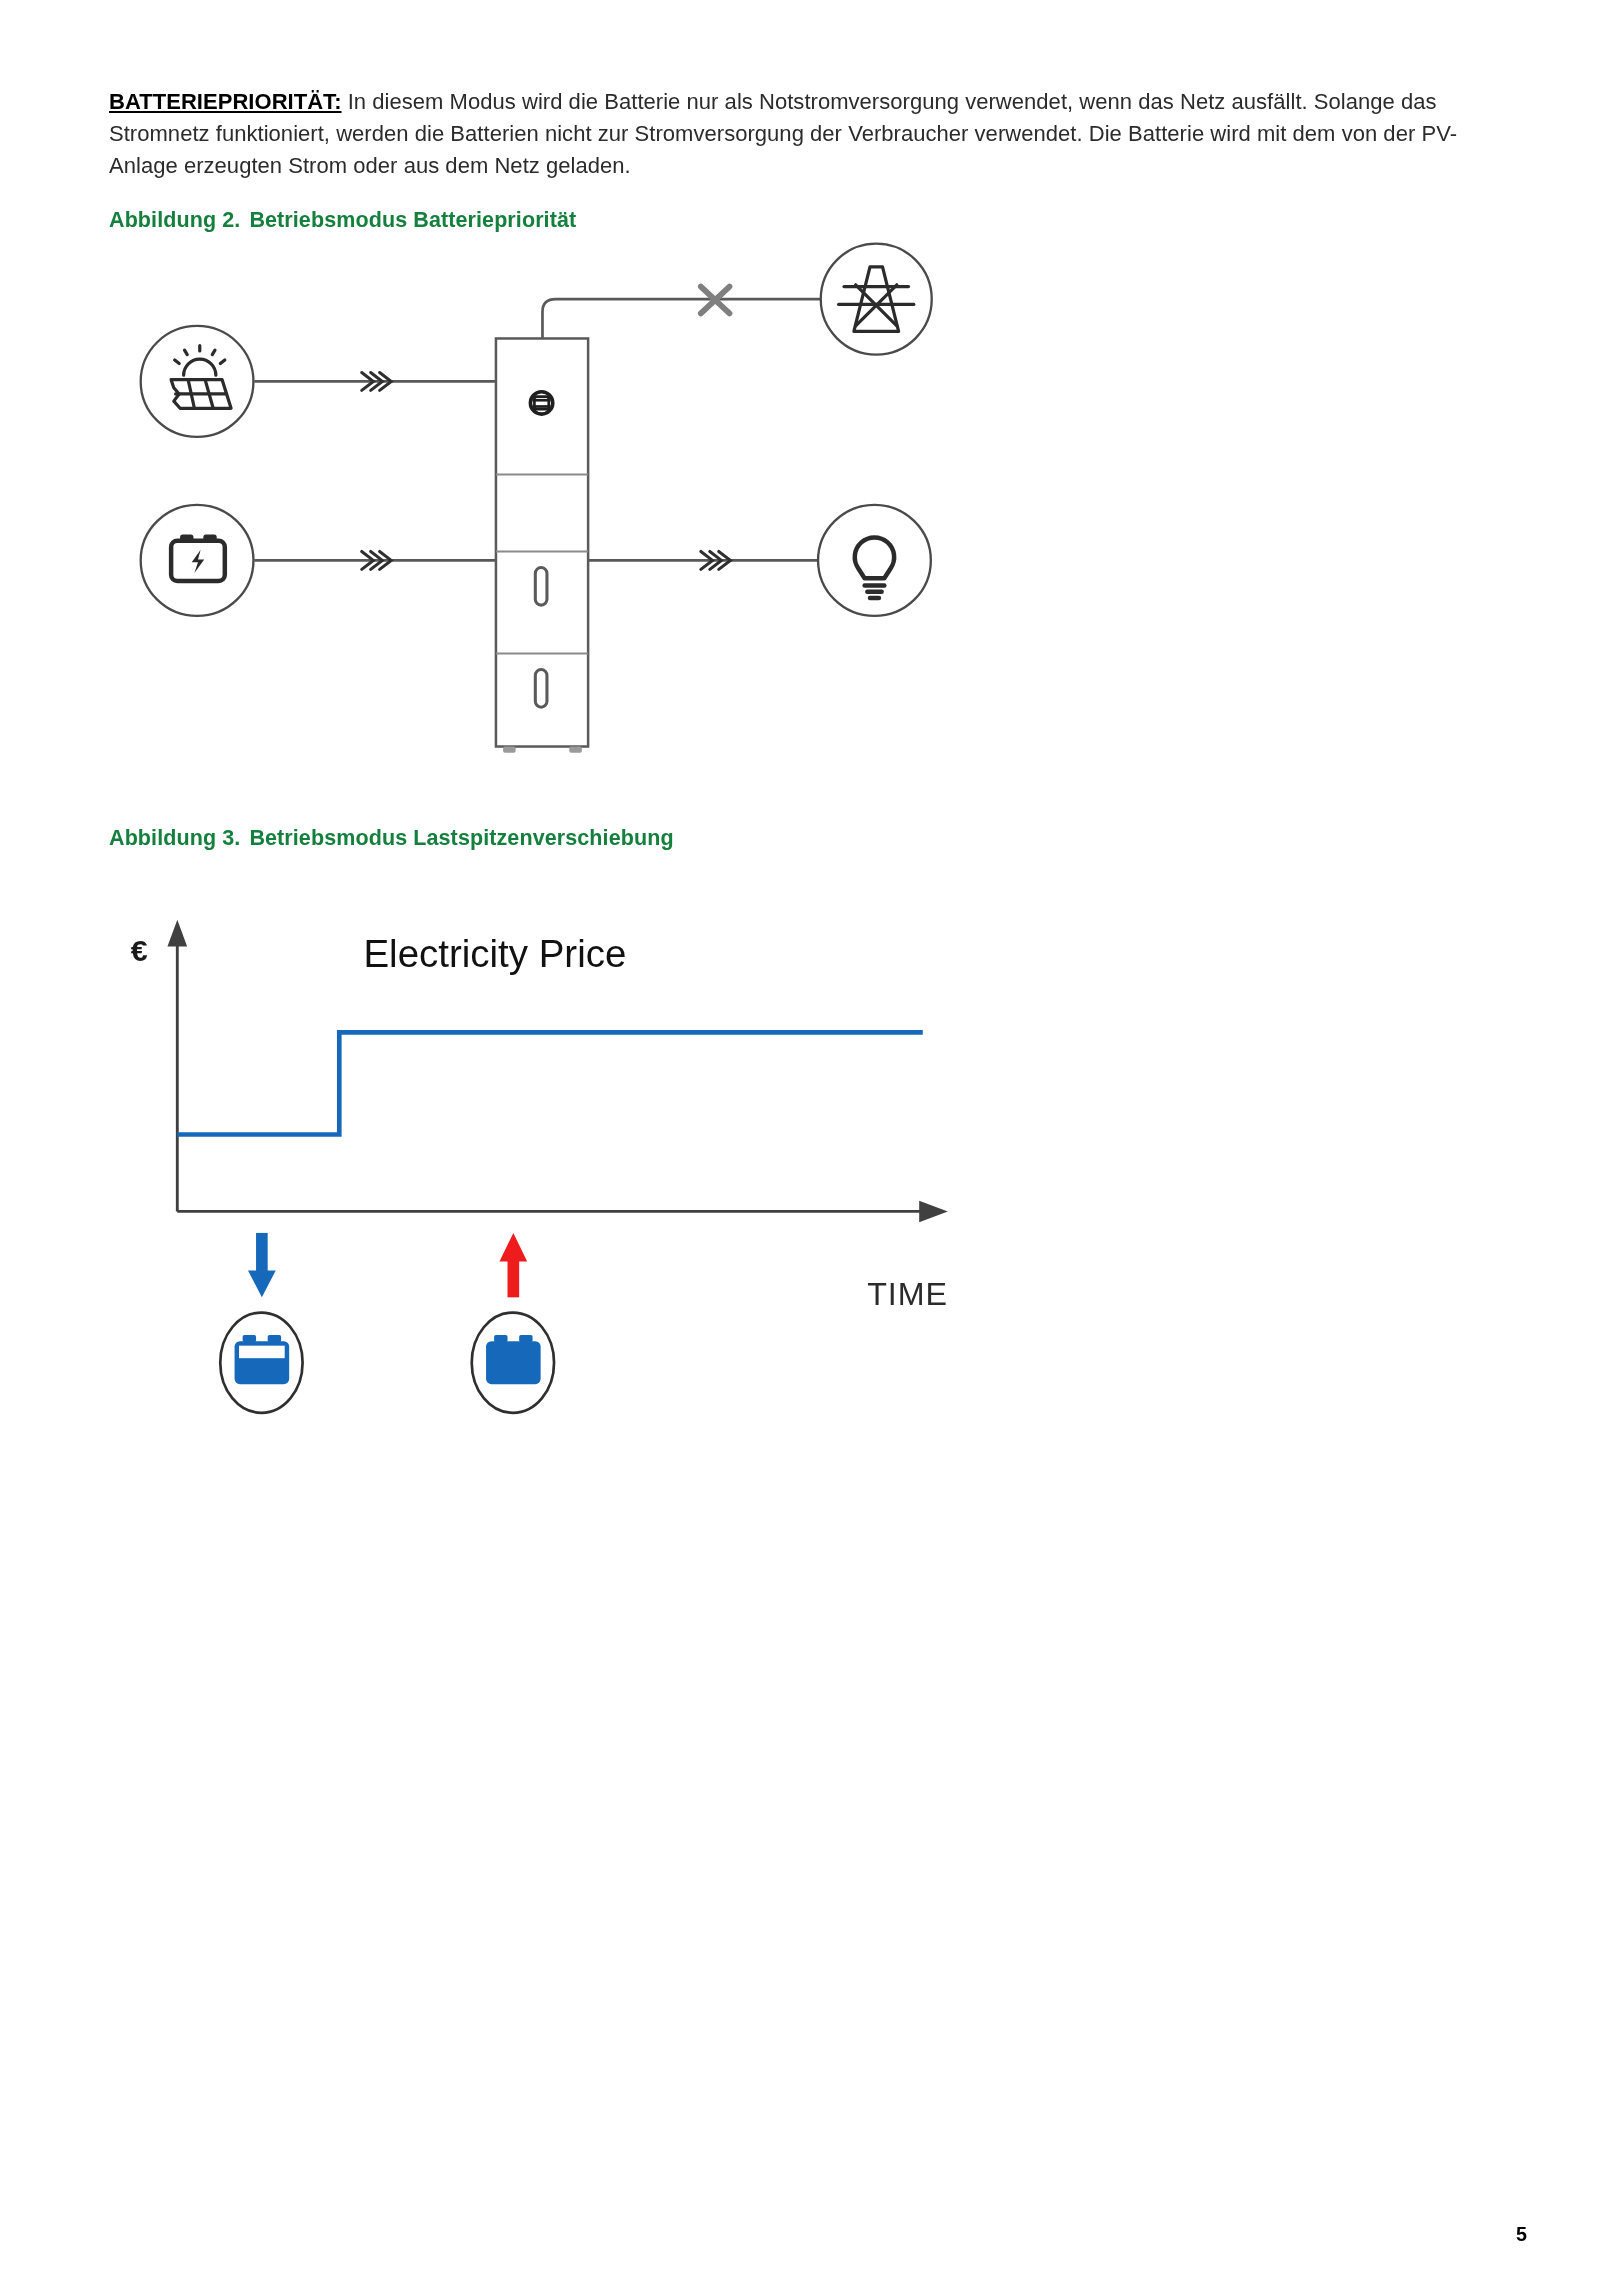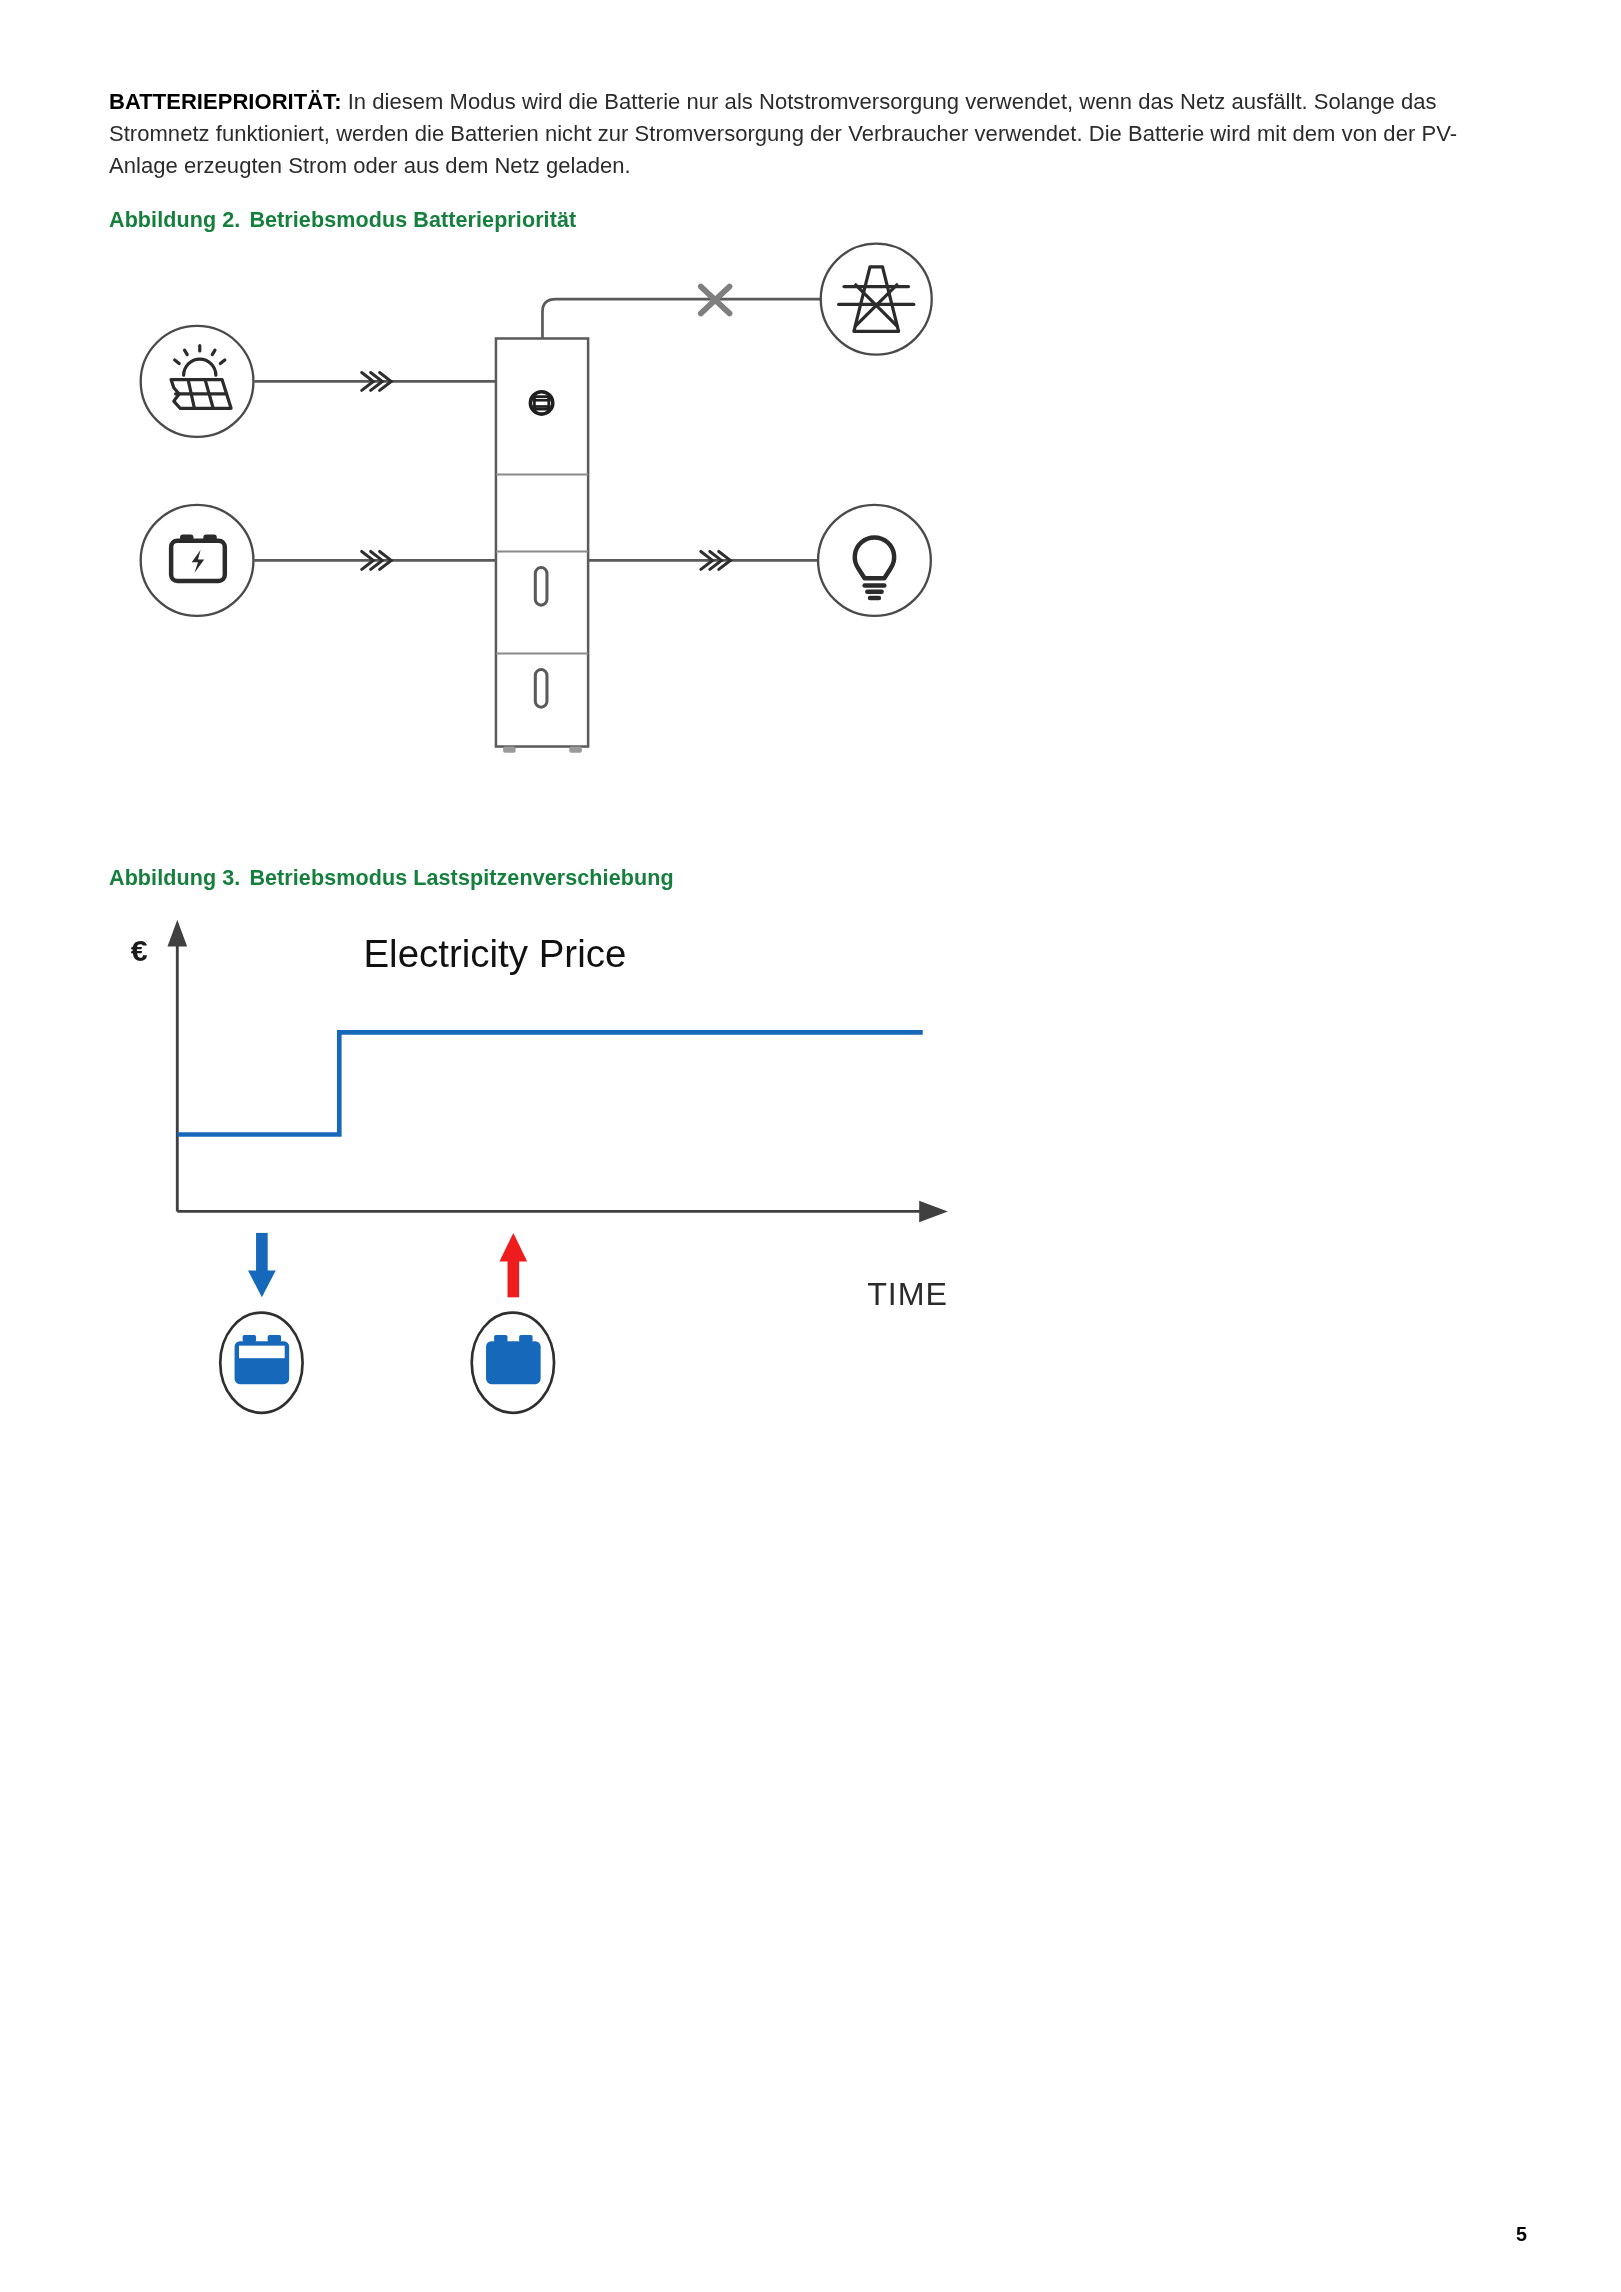--- a/index.html
+++ b/index.html
@@ -29,20 +29,21 @@
     left: 109px;
     width: 1410px;
     font-size: 22px;
     line-height: 32px;
     color: #2b2b2b;
     letter-spacing: 0.04px;
   }
   .para .lead {
     font-weight: bold;
     color: #000000;
+    text-decoration: underline;
   }
   .caption {
     position: absolute;
     left: 109px;
     font-size: 21.5px;
     font-weight: bold;
     color: #15803d;
     letter-spacing: 0.1px;
   }
   .caption .gap { display:inline-block; width:9px; }
@@ -188,21 +189,21 @@
         <rect x="487" y="470" width="13" height="42" rx="6.5" fill="none" stroke="#5a5a5a" stroke-width="3.4"></rect>
 
         <rect x="451" y="556" width="14" height="7" rx="2" fill="#9a9a9a" stroke="none"></rect>
         <rect x="525" y="556" width="14" height="7" rx="2" fill="#9a9a9a" stroke="none"></rect>
       </g>
 
     </svg>
   </div>
 
 
-  <div class="caption" style="top:866px;text-align:right;">
+  <div class="caption" style="top:826px;text-align:right;">
     <span>Abbildung 3.</span><span class="gap"></span><span>Betriebsmodus Lastspitzenverschiebung</span>
   </div>
 
   <div class="figure" id="fig3">
     <svg width="878" height="528" viewBox="0 0 980 590" xmlns="http://www.w3.org/2000/svg">
 
       <g>
         <line x1="97" y1="50" x2="97" y2="348" stroke="#404040" stroke-width="3.2"></line>
         <polygon points="97,22 86,52 108,52" fill="#404040"></polygon>
       </g>

